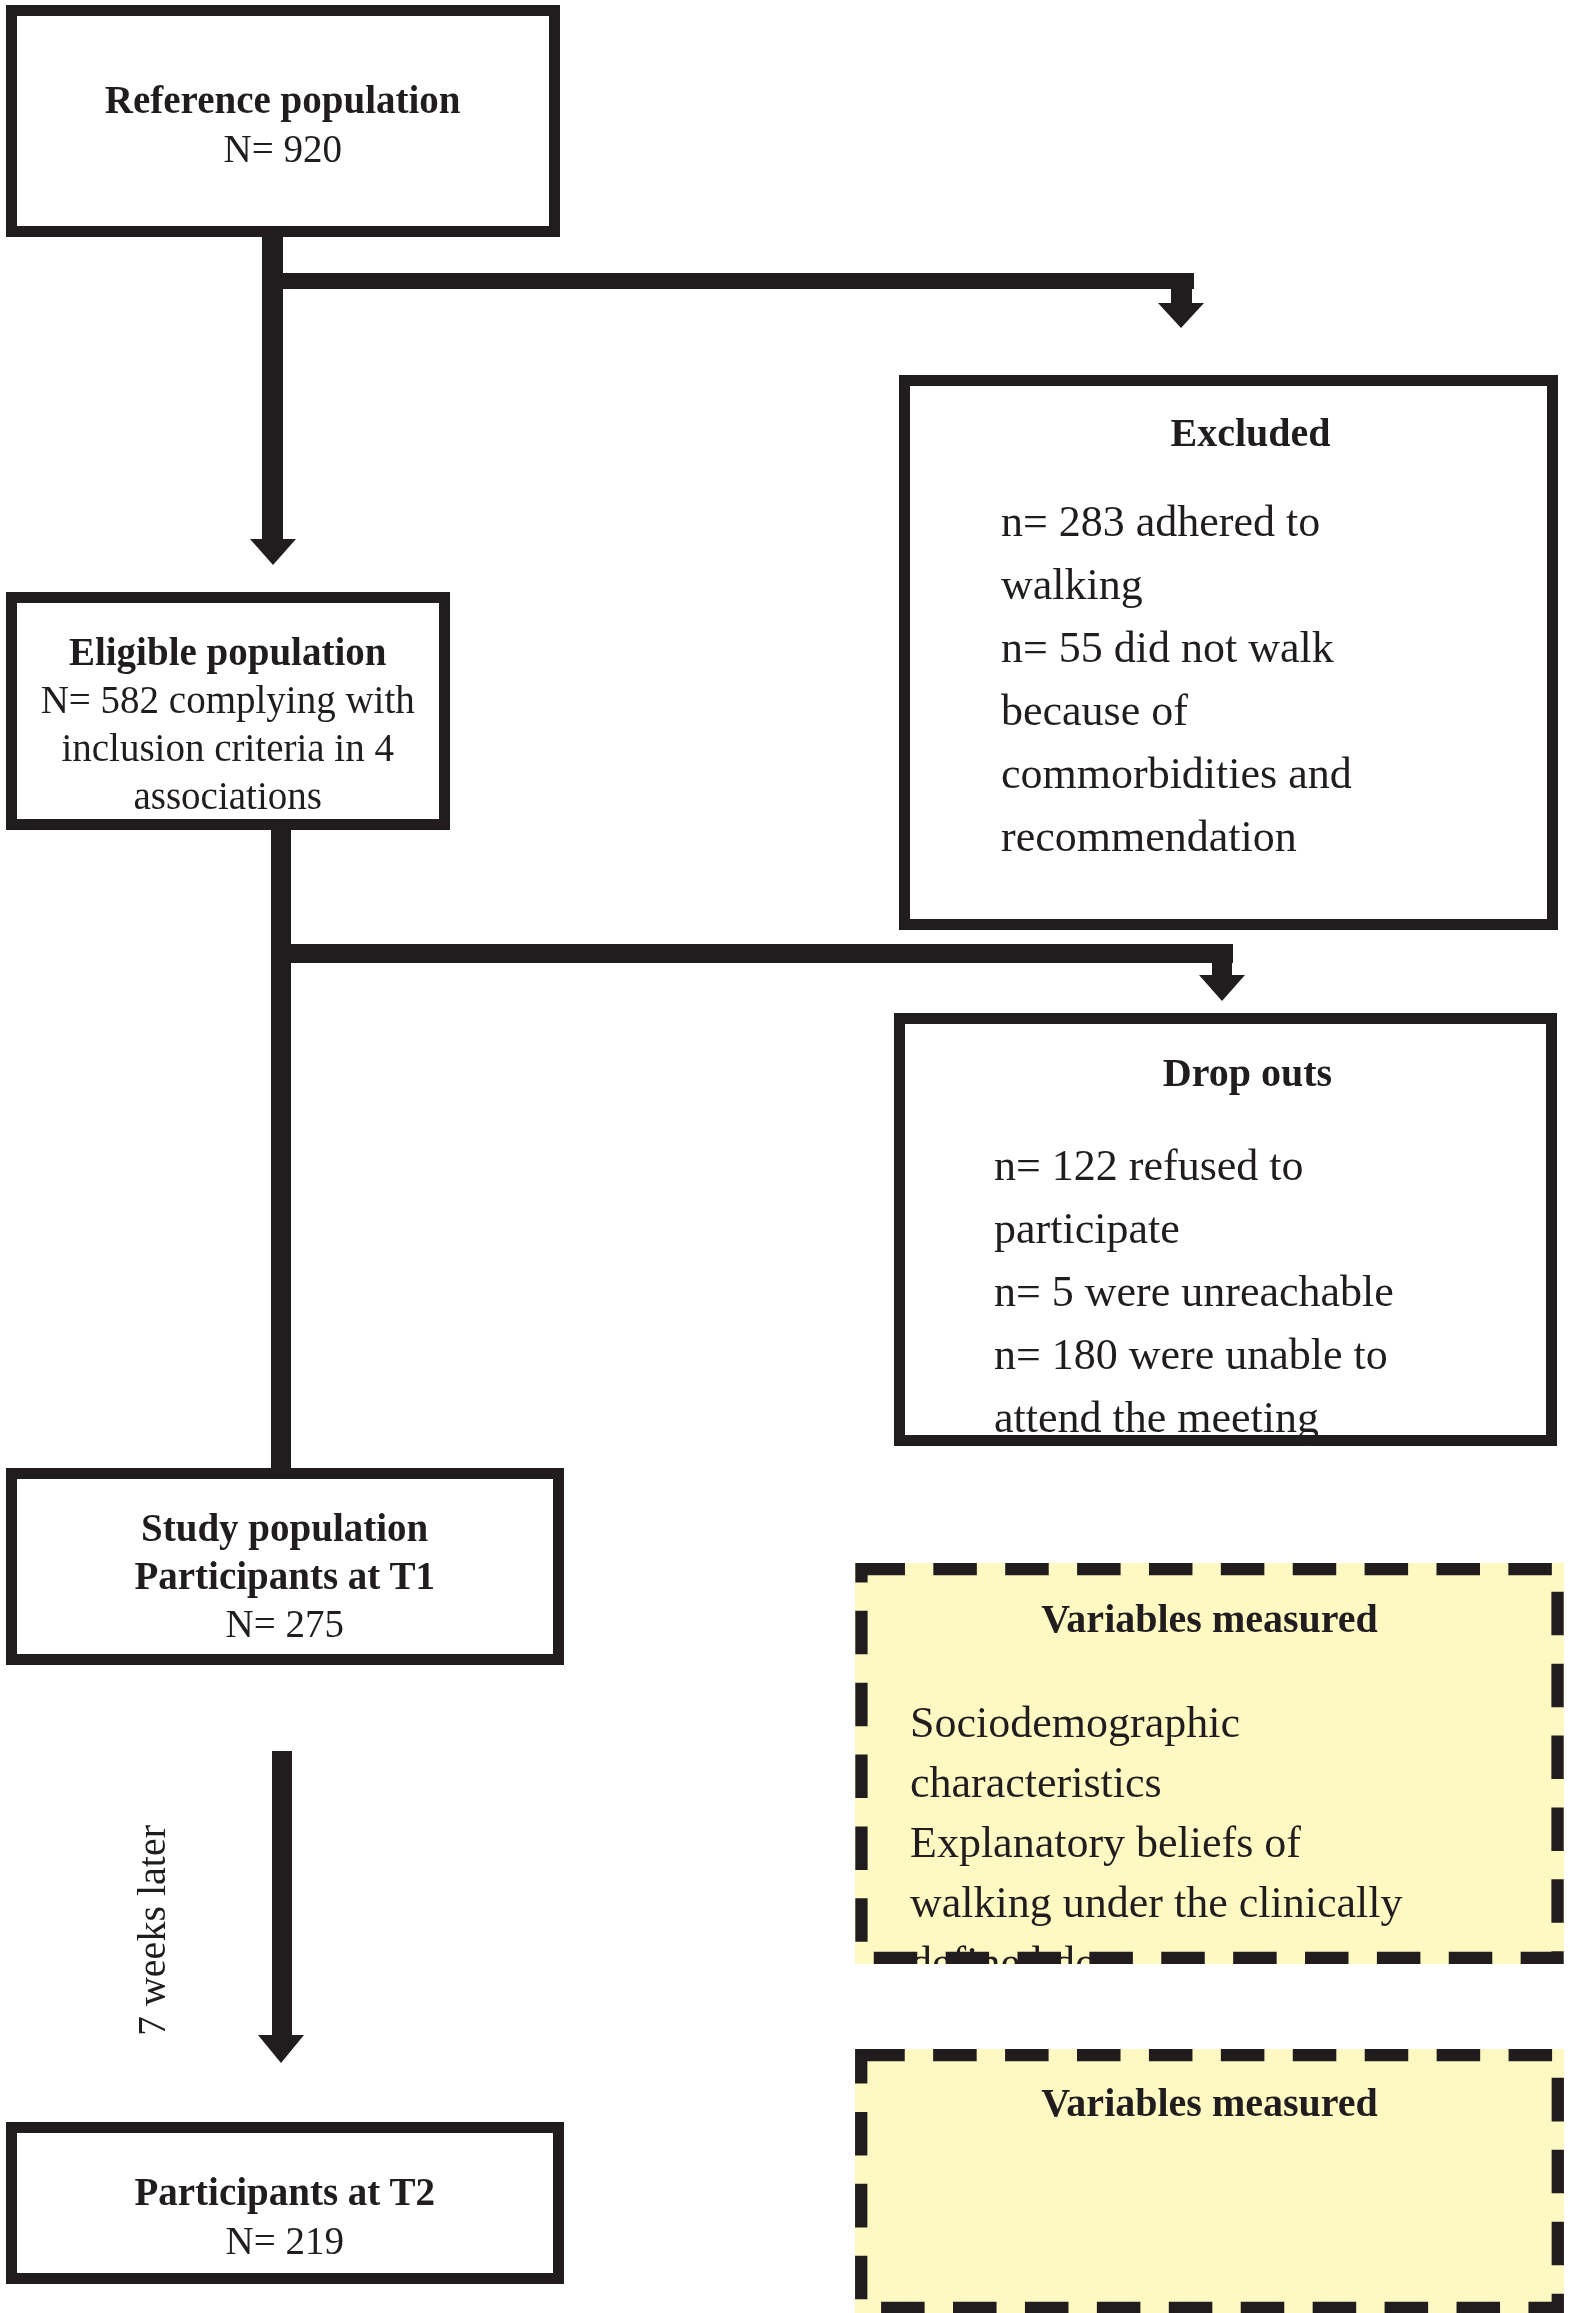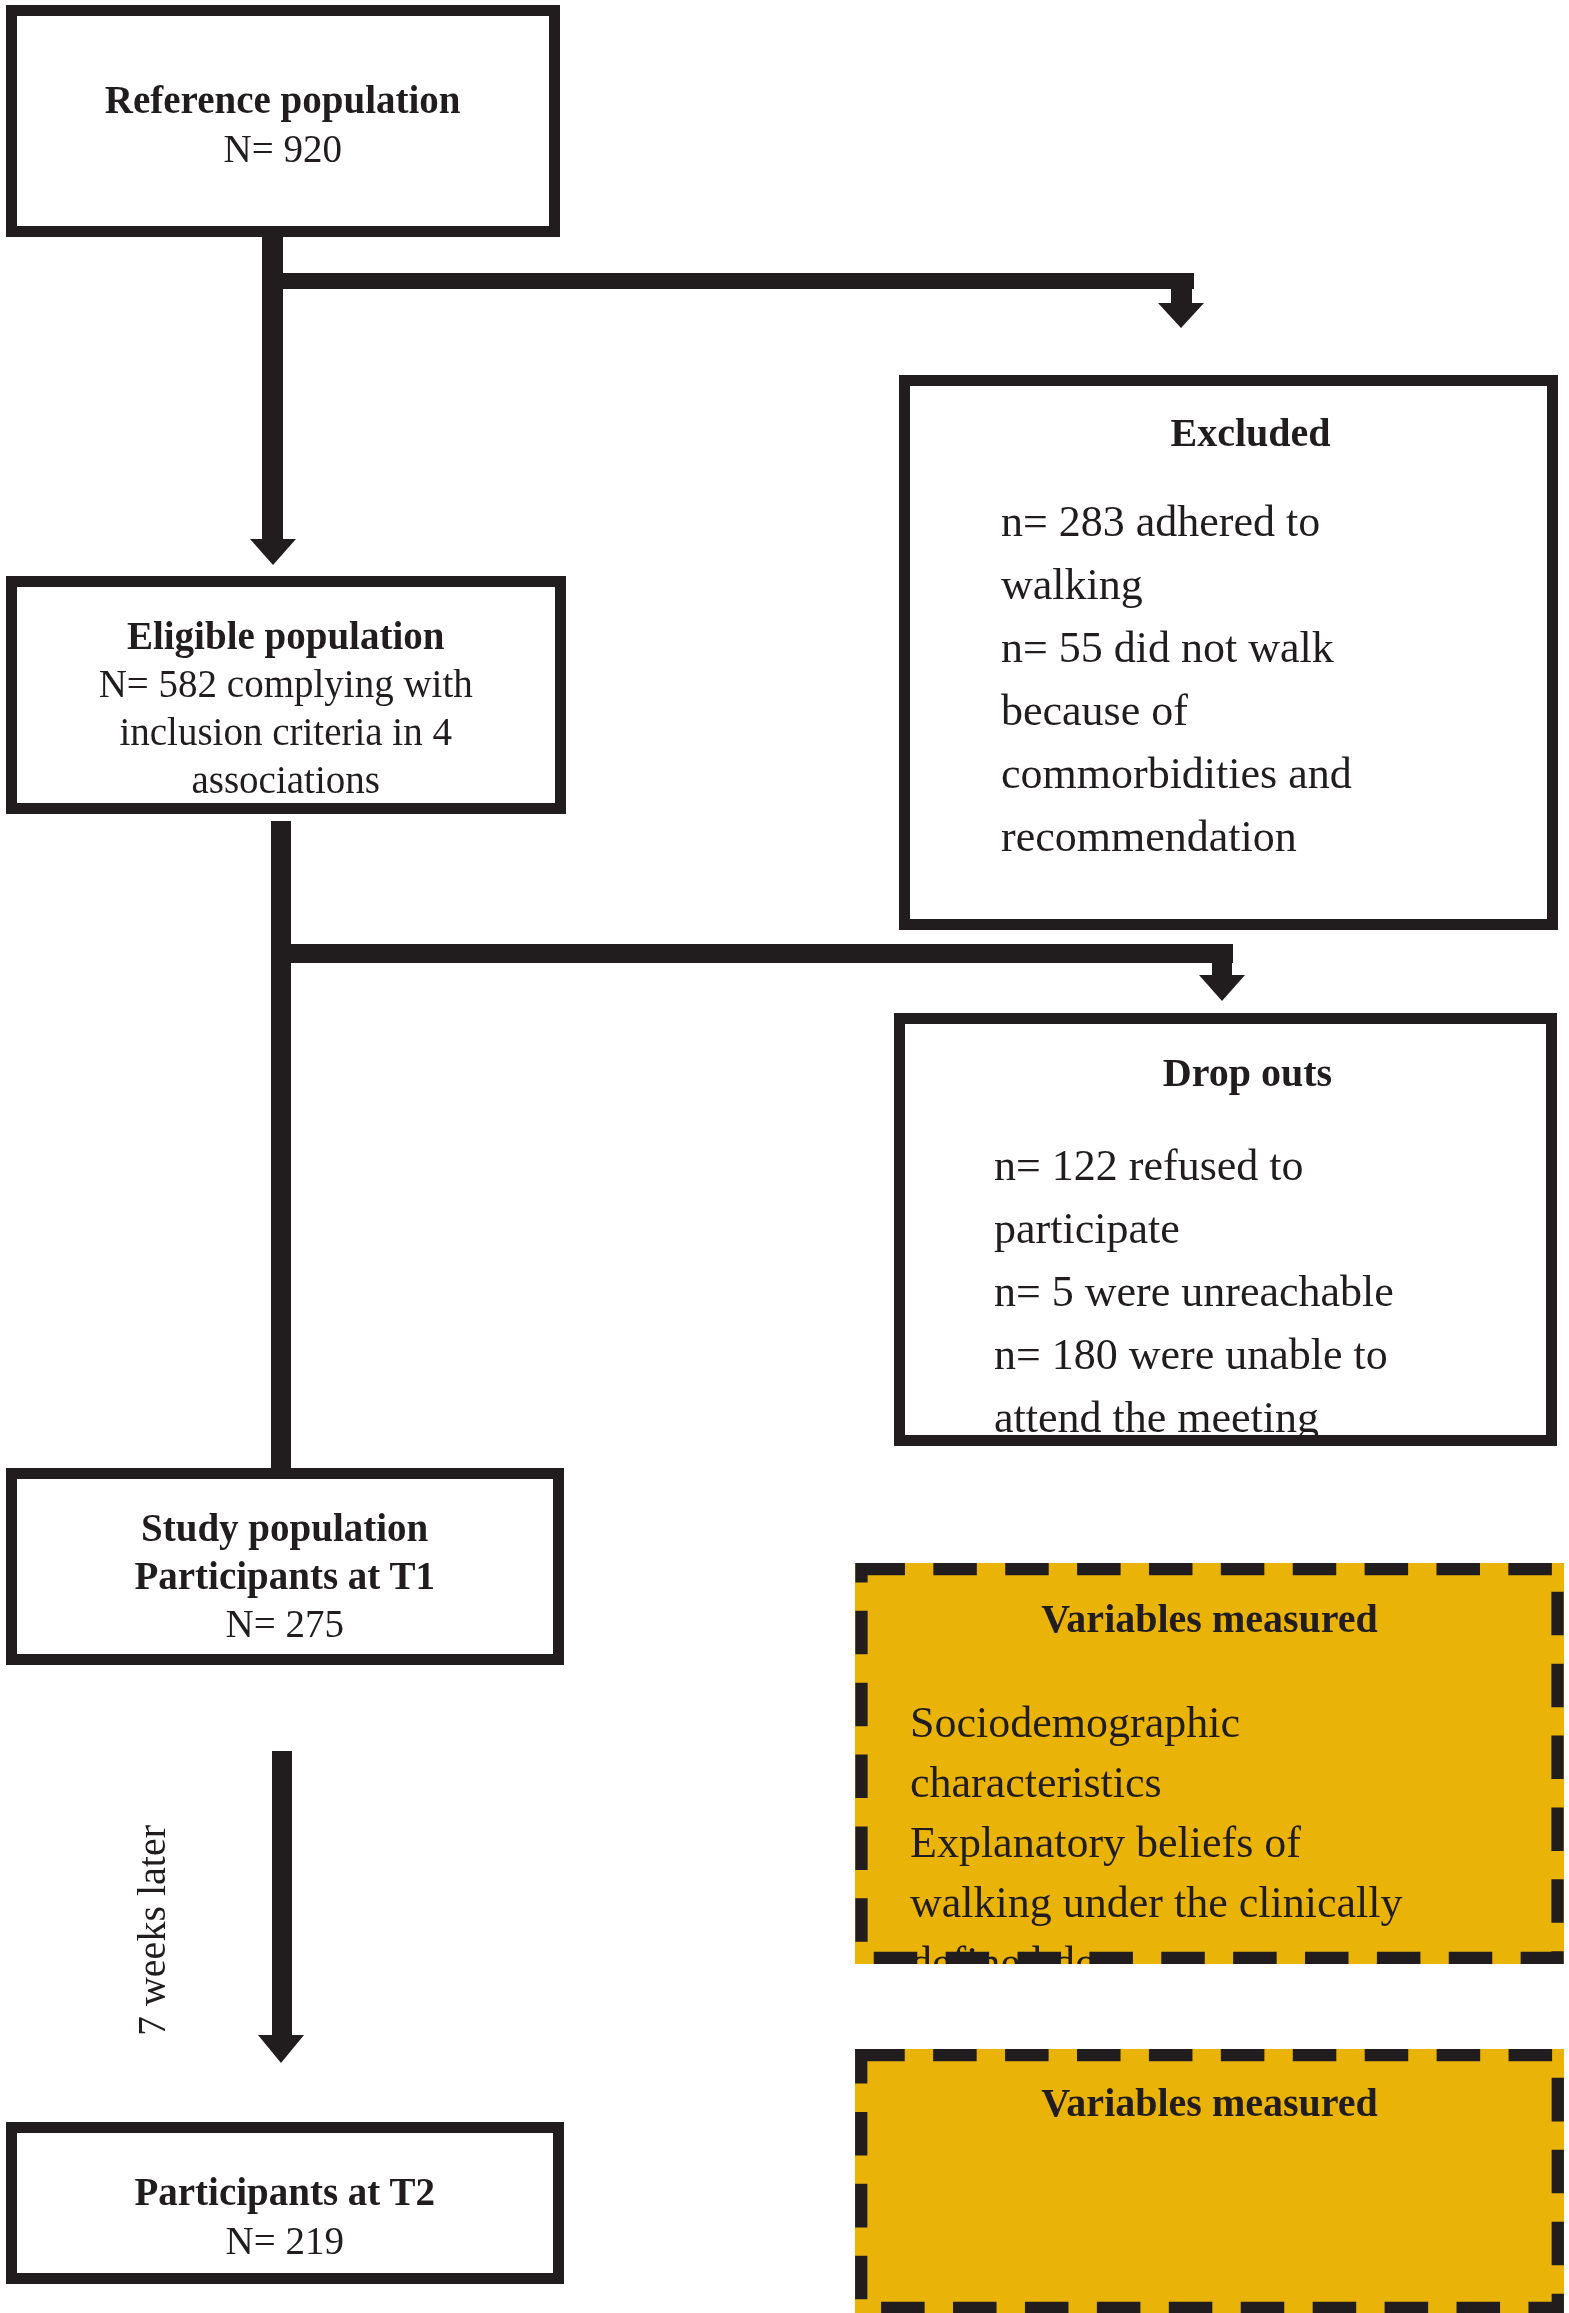--- a/index.html
+++ b/index.html
@@ -21,21 +21,21 @@
   }
   .fbox .t{font-weight:700;}
   .leftbox{font-size:39px;line-height:49px;}
   .rightbox{font-size:44px;line-height:63px;padding-left:44px;}
   .rightbox .t{display:block;font-size:40px;line-height:51px;text-align:center;}
   .rightbox .bodyblock{text-align:left;}
   
   .dbox{
     position:absolute;
     box-sizing:border-box;
-    background:#eab308;
+    background:#fef9c3;
     overflow:hidden;
     font-family:Liberation Serif, serif;
   }
   .dbox svg.dash{position:absolute;left:0;top:0;z-index:2;}
   .dbox .inner{position:relative;z-index:1;}
   .dbox .t{display:block;font-weight:700;font-size:40px;line-height:51px;text-align:center;}
   .dbox .bodyblock{text-align:left;font-size:44px;line-height:60px;}
   
   .bar{position:absolute;background:#211d1e;}
   .head{position:absolute;width:0;height:0;border-left:23px solid transparent;border-right:23px solid transparent;}
@@ -69,21 +69,21 @@
     <div class="bodyblock" style="margin:32px 15px 0 47px;">
       <div>n= 283 adhered to</div>
       <div>walking</div>
       <div>n= 55 did not walk</div>
       <div>because of</div>
       <div>commorbidities and</div>
       <div>recommendation</div>
     </div>
   </div>
 
-  <div class="fbox leftbox" style="left:5.7px;top:576px;width:560px;height:238px;padding-top:24.6px;line-height:48px;">
+  <div class="fbox leftbox" style="left:5.7px;top:592px;width:444px;height:238px;padding-top:24.6px;line-height:48px;">
     <div class="t">Eligible population</div>
     <div>N= 582 complying with</div>
     <div>inclusion criteria in 4</div>
     <div>associations</div>
   </div>
 
   <div class="bar" style="left:271px;top:821px;width:20px;height:669px;"></div>
   <div class="head" style="left:257px;top:1491px;border-top:26.5px solid #211d1e;"></div>
 
   <div class="bar" style="left:291px;top:944px;width:942px;height:19px;"></div>

